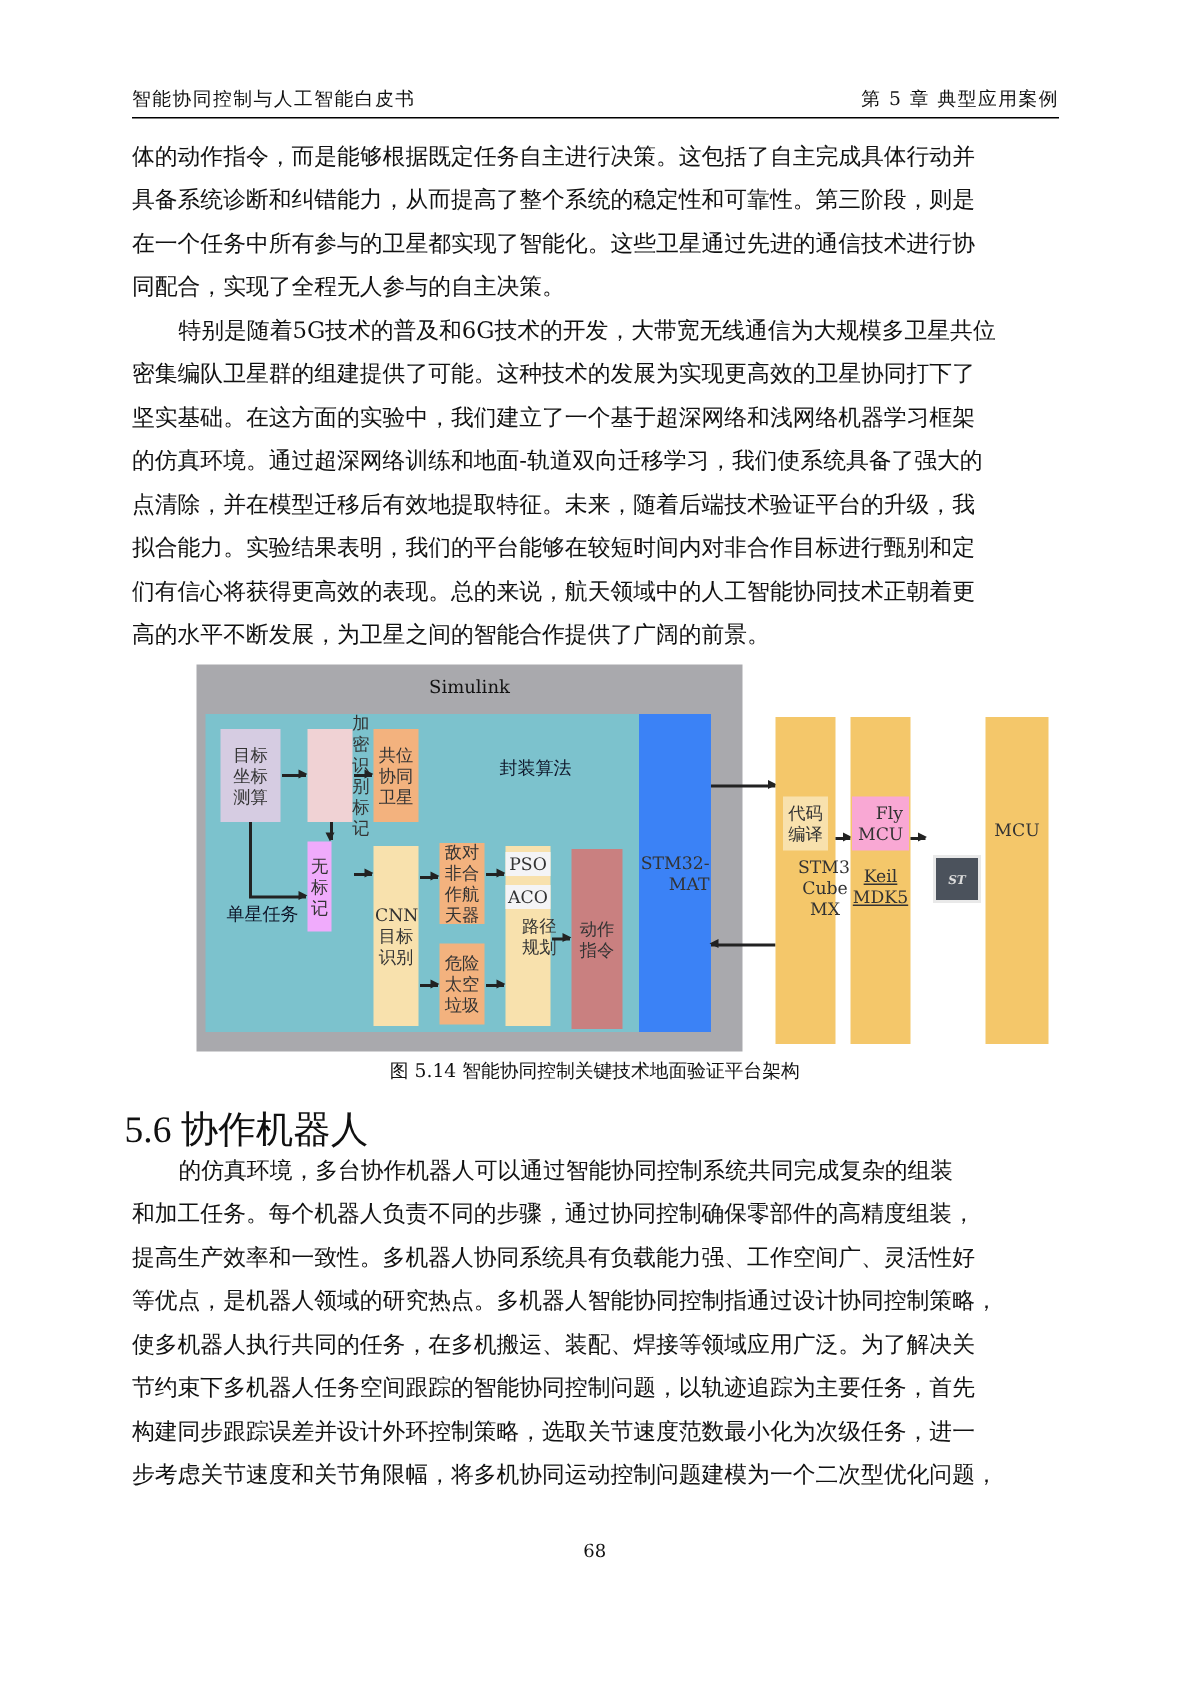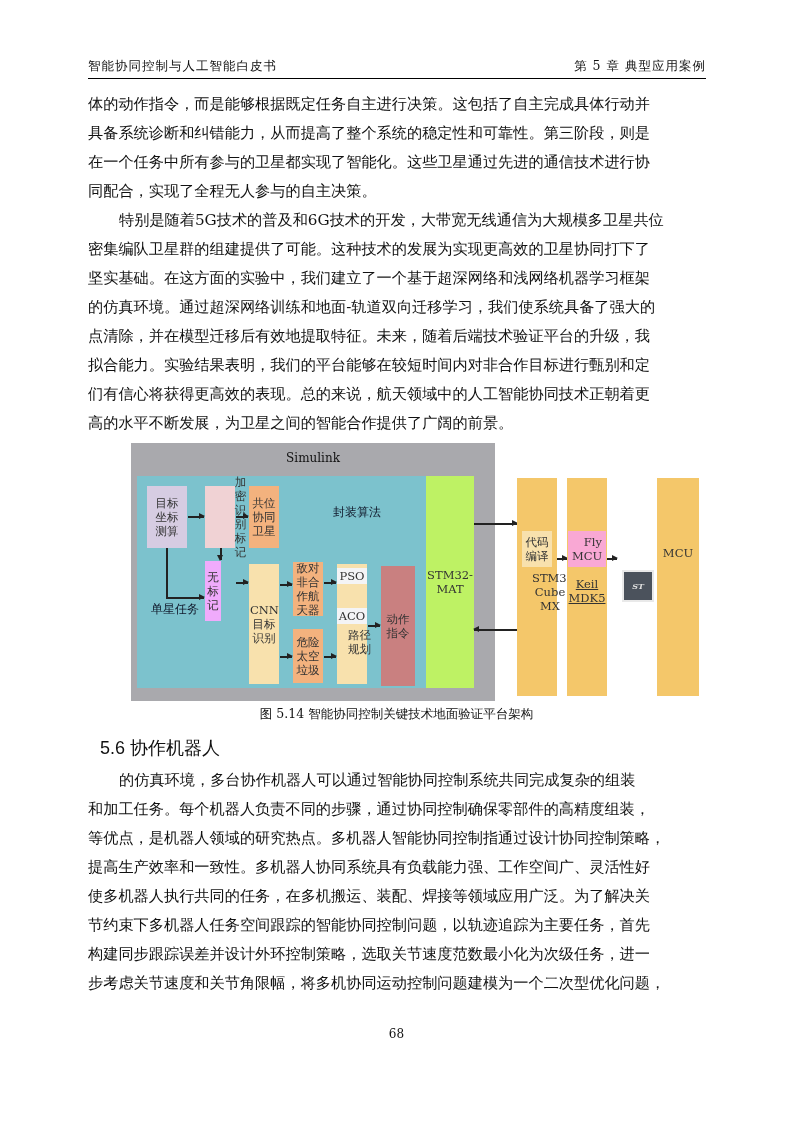--- a/index.html
+++ b/index.html
@@ -22,21 +22,21 @@
          text-align:center; font-size:11.5px; line-height:14px; color:#333; }
   .lbl { position:absolute; font-size:12px; color:#0f172a; }
   .arrow { position:absolute; background:#222; height:1.5px; }
   .arrow:after { content:""; position:absolute; right:-1px; top:-3px; border-left:6px solid #222;
                  border-top:3.5px solid transparent; border-bottom:3.5px solid transparent; }
   .arrow.left:after { right:auto; left:-1px; border-left:none; border-right:6px solid #222; }
   .varrow { position:absolute; background:#222; width:1.5px; }
   .varrow:after { content:""; position:absolute; bottom:-1px; left:-3px; border-top:6px solid #222;
                   border-left:3.5px solid transparent; border-right:3.5px solid transparent; }
   .caption { position:absolute; left:0; width:793px; top:706px; text-align:center; font-size:12.5px; }
-  .section { position:absolute; left:100px; top:736px; font-size:18px; font-family:Liberation Sans, sans-serif; }
+  .section { position:absolute; left:83px; top:736px; font-size:25px; font-family:Liberation Serif, serif; }
   .pagenum { position:absolute; left:0; width:793px; top:1027px; text-align:center; font-size:12px; }
   .chip { position:absolute; left:622px; top:570px; width:32px; height:32px; background:#4b525c;
           border:2px solid #e9e9e9; box-sizing:border-box; display:flex; align-items:center; justify-content:center;
           font-size:8px; color:#ddd; font-style:italic; font-weight:bold; }
 </style>
 </head>
 <body>
 
 <div class="header">
   <span class="left">智能协同控制与人工智能白皮书</span>
@@ -98,30 +98,30 @@
       <div class="box" style="left:156px; top:86px; width:30px; height:54px; background:#f3b27e;">
           <span style="width:26px;">敌对非合作航天器</span>
         </div>
       <div class="box" style="left:156px; top:153px; width:30px; height:54px; background:#f3b27e;">
           <span style="width:26px;">危险太空垃圾</span>
         </div>
       <div class="arrow" style="left:187px; top:106px; width:12px;"></div>
       <div class="arrow" style="left:187px; top:180px; width:12px;"></div>
 
       <div class="box" style="left:200px; top:88px; width:30px; height:120px; background:#f8e1ad; flex-direction:column; justify-content:flex-start; padding-top:4px; box-sizing:border-box;">
-        <span style="background:#f4f4f6; padding:1px 2px; margin-bottom:24px;">PSO</span>
+        <span style="background:#f4f4f6; padding:1px 2px; margin-bottom:6px;">PSO</span>
         <span style="background:#f4f4f6; padding:1px 2px;">ACO</span>
         <span style="width:28px; margin-top:4px;margin-left:15px;">路径规划</span>
       </div>
       <div class="arrow" style="left:231px; top:149px; width:12px;"></div>
       <div class="box" style="left:244px; top:90px; width:34px; height:120px; background:#c98080;">
           <span style="width:28px;">动作指令</span>
         </div>
     </div>
-    <div class="box" style="left:295px; top:33px; width:48px; height:212px; background:#bef264;">
+    <div class="box" style="left:295px; top:33px; width:48px; height:212px; background:#3b82f6;text-align:right;">
         <span style="width:46px;">STM32-MAT</span>
       </div>
   </div>
 
   <div class="arrow" style="left:343px; top:80px; width:43px;"></div>
   <div class="arrow left" style="left:343px; top:186px; width:43px;"></div>
 
   <div class="box" style="left:386px; top:35px; width:40px; height:218px; background:#f4c76a; flex-direction:column; justify-content:flex-start; padding-top:53px; box-sizing:border-box;">
     <span style="background:#f8e1ad; width:28px; padding:4px 1px;">代码编译</span>
     <span style="width:36px; margin-top:4px;margin-left:26px;">STM32 Cube MX</span>
@@ -140,21 +140,21 @@
     <span>ST</span>
   </div>
 
 <div class="caption">图 5.14 智能协同控制关键技术地面验证平台架构</div>
 
 <div class="section">5.6 协作机器人</div>
 
 <div class="para" style="top:766px;">
   <span class="line indent">的仿真环境，多台协作机器人可以通过智能协同控制系统共同完成复杂的组装</span>
   <span class="line">和加工任务。每个机器人负责不同的步骤，通过协同控制确保零部件的高精度组装，</span>
+  <span class="line">提高生产效率和一致性。多机器人协同系统具有负载能力强、工作空间广、灵活性好</span>
   <span class="line">等优点，是机器人领域的研究热点。多机器人智能协同控制指通过设计协同控制策略，</span>
-  <span class="line">提高生产效率和一致性。多机器人协同系统具有负载能力强、工作空间广、灵活性好</span>
   <span class="line">使多机器人执行共同的任务，在多机搬运、装配、焊接等领域应用广泛。为了解决关</span>
   <span class="line">节约束下多机器人任务空间跟踪的智能协同控制问题，以轨迹追踪为主要任务，首先</span>
   <span class="line">构建同步跟踪误差并设计外环控制策略，选取关节速度范数最小化为次级任务，进一</span>
   <span class="line">步考虑关节速度和关节角限幅，将多机协同运动控制问题建模为一个二次型优化问题，</span>
 </div>
 
 <div class="pagenum">68</div>
 
 </body></html>

